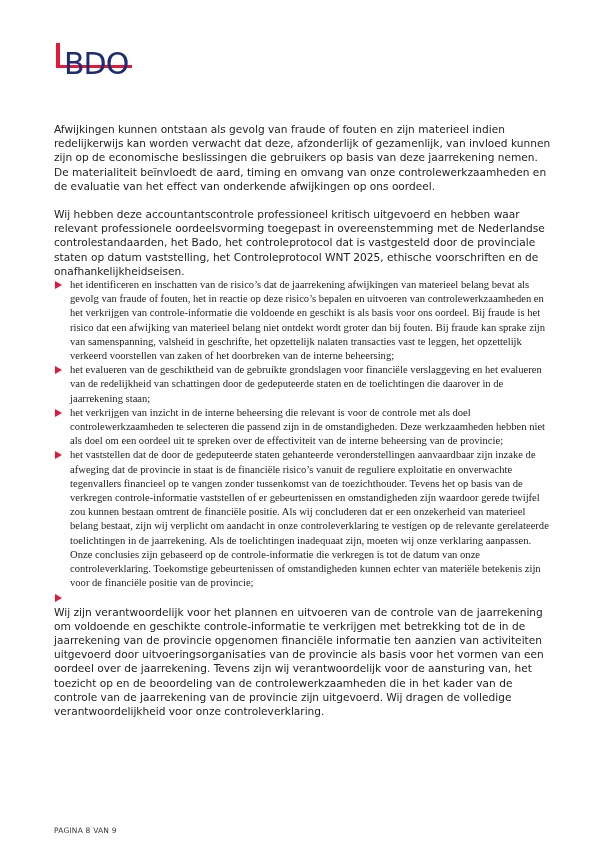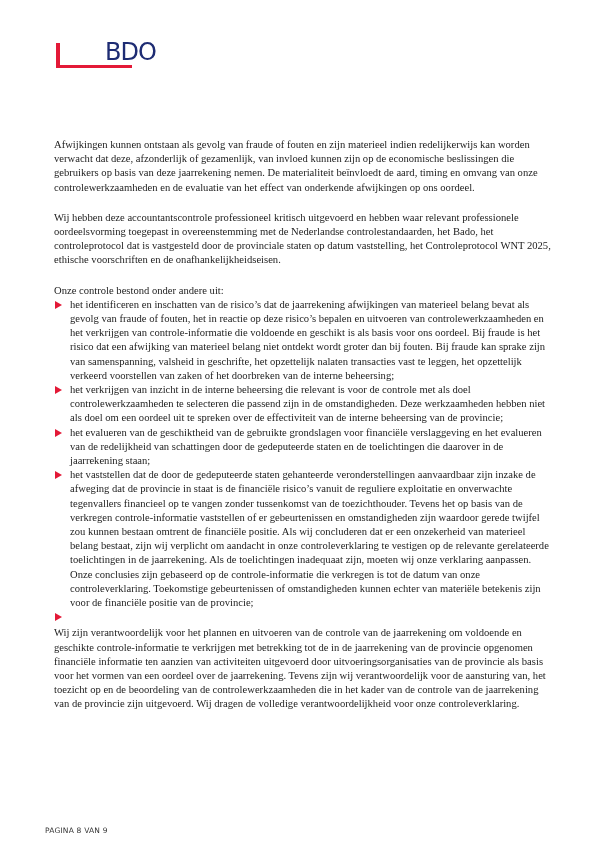--- a/index.html
+++ b/index.html
@@ -1,46 +1,45 @@
 <!DOCTYPE html>
 <html><head>
   <meta charset="utf-8">
   <style>
     html, body { margin: 0; padding: 0; background: #ffffff; }
     body { width: 604px; height: 862px; position: relative; overflow: hidden;
            font-family: "DejaVu Sans", sans-serif; color: #222222; }
     .logo { position: absolute; left: 54px; top: 38px; width: 80px; height: 32px; }
     .logo .bar-v { position: absolute; left: 2px; top: 5px; width: 4px; height: 25px; background: var(--red); }
     .logo .bar-h { position: absolute; left: 2px; top: 27px; width: 76px; height: 3px; background: var(--red); }
-    .logo .txt { position: absolute; left: 10px; top: 0px; font-family: "DejaVu Sans", sans-serif;
-                 font-size: 24px; letter-spacing: -1px; color: var(--blue); line-height: 28px; font-weight: normal; margin-left: 41px; }
+    .logo .txt { position: absolute; left: 10px; top: 12px; font-family: "DejaVu Sans", sans-serif;
+                 font-size: 30px; letter-spacing: -1px; color: var(--blue); line-height: 28px; font-weight: normal; }
     .content { position: absolute; left: 54px; top: 122px; width: 500px; font-size: 10.6px; line-height: 14.2px; }
-    .content p { margin: 16px 0 14px 0; font-family: Liberation Serif, serif; }
+    .content p { margin: 0 0 14px 0; }
     .content ul { list-style: none; margin: -14px 0 14px 0; padding: 0; }
     .content li { position: relative; padding-left: 16px; font-family: Liberation Serif, serif; }
     .bullet { position: absolute; left: 1px; top: 3px; width: 0; height: 0;
               border-top: 4px solid transparent; border-bottom: 4px solid transparent; border-left: 7px solid var(--red); }
-    .footer { position: absolute; left: 45px; top: 826px; font-size: 7.5px; color: #333333; letter-spacing: 0.2px; }
+    .footer { position: absolute; left: 54px; top: 826px; font-size: 7.5px; color: #333333; letter-spacing: 0.2px; }
   </style>
 </head>
 <body>
 
 <div class="logo" style="--red:#e31937; --blue:#1e2c73;">
   <div class="bar-v"></div>
   <div class="bar-h"></div>
   <div class="txt">BDO</div>
 </div>
 
 <div class="content" style="--red:#e31937;">
   <p>Afwijkingen kunnen ontstaan als gevolg van fraude of fouten en zijn materieel indien redelijkerwijs kan worden verwacht dat deze, afzonderlijk of gezamenlijk, van invloed kunnen zijn op de economische beslissingen die gebruikers op basis van deze jaarrekening nemen. De materialiteit beïnvloedt de aard, timing en omvang van onze controlewerkzaamheden en de evaluatie van het effect van onderkende afwijkingen op ons oordeel.</p>
   <p>Wij hebben deze accountantscontrole professioneel kritisch uitgevoerd en hebben waar relevant professionele oordeelsvorming toegepast in overeenstemming met de Nederlandse controlestandaarden, het Bado, het controleprotocol dat is vastgesteld door de provinciale staten op datum vaststelling, het Controleprotocol WNT 2025, ethische voorschriften en de onafhankelijkheidseisen.</p>
-  <p>Onze controle bestond onder andere uit:</p>
   <ul>
     <li><span class="bullet"></span><span>het identificeren en inschatten van de risico’s dat de jaarrekening afwijkingen van materieel belang bevat als gevolg van fraude of fouten, het in reactie op deze risico’s bepalen en uitvoeren van controlewerkzaamheden en het verkrijgen van controle-informatie die voldoende en geschikt is als basis voor ons oordeel. Bij fraude is het risico dat een afwijking van materieel belang niet ontdekt wordt groter dan bij fouten. Bij fraude kan sprake zijn van samenspanning, valsheid in geschrifte, het opzettelijk nalaten transacties vast te leggen, het opzettelijk verkeerd voorstellen van zaken of het doorbreken van de interne beheersing;</span></li>
+    <li><span class="bullet"></span><span>het evalueren van de geschiktheid van de gebruikte grondslagen voor financiële verslaggeving en het evalueren van de redelijkheid van schattingen door de gedeputeerde staten en de toelichtingen die daarover in de jaarrekening staan;</span></li>
     <li><span class="bullet"></span><span>het verkrijgen van inzicht in de interne beheersing die relevant is voor de controle met als doel controlewerkzaamheden te selecteren die passend zijn in de omstandigheden. Deze werkzaamheden hebben niet als doel om een oordeel uit te spreken over de effectiviteit van de interne beheersing van de provincie;</span></li>
-    <li><span class="bullet"></span><span>het evalueren van de geschiktheid van de gebruikte grondslagen voor financiële verslaggeving en het evalueren van de redelijkheid van schattingen door de gedeputeerde staten en de toelichtingen die daarover in de jaarrekening staan;</span></li>
     <li><span class="bullet"></span><span>het vaststellen dat de door de gedeputeerde staten gehanteerde veronderstellingen aanvaardbaar zijn inzake de afweging dat de provincie in staat is de financiële risico’s vanuit de reguliere exploitatie en onverwachte tegenvallers financieel op te vangen zonder tussenkomst van de toezichthouder. Tevens het op basis van de verkregen controle-informatie vaststellen of er gebeurtenissen en omstandigheden zijn waardoor gerede twijfel zou kunnen bestaan omtrent de financiële positie. Als wij concluderen dat er een onzekerheid van materieel belang bestaat, zijn wij verplicht om aandacht in onze controleverklaring te vestigen op de relevante gerelateerde toelichtingen in de jaarrekening. Als de toelichtingen inadequaat zijn, moeten wij onze verklaring aanpassen. Onze conclusies zijn gebaseerd op de controle-informatie die verkregen is tot de datum van onze controleverklaring. Toekomstige gebeurtenissen of omstandigheden kunnen echter van materiële betekenis zijn voor de financiële positie van de provincie;</span></li>
     <li><span class="bullet"></span></li>
   </ul>
   <p>Wij zijn verantwoordelijk voor het plannen en uitvoeren van de controle van de jaarrekening om voldoende en geschikte controle-informatie te verkrijgen met betrekking tot de in de jaarrekening van de provincie opgenomen financiële informatie ten aanzien van activiteiten uitgevoerd door uitvoeringsorganisaties van de provincie als basis voor het vormen van een oordeel over de jaarrekening. Tevens zijn wij verantwoordelijk voor de aansturing van, het toezicht op en de beoordeling van de controlewerkzaamheden die in het kader van de controle van de jaarrekening van de provincie zijn uitgevoerd. Wij dragen de volledige verantwoordelijkheid voor onze controleverklaring.</p>
 </div>
 
 <div class="footer">PAGINA 8 VAN 9</div>
 
 </body></html>

